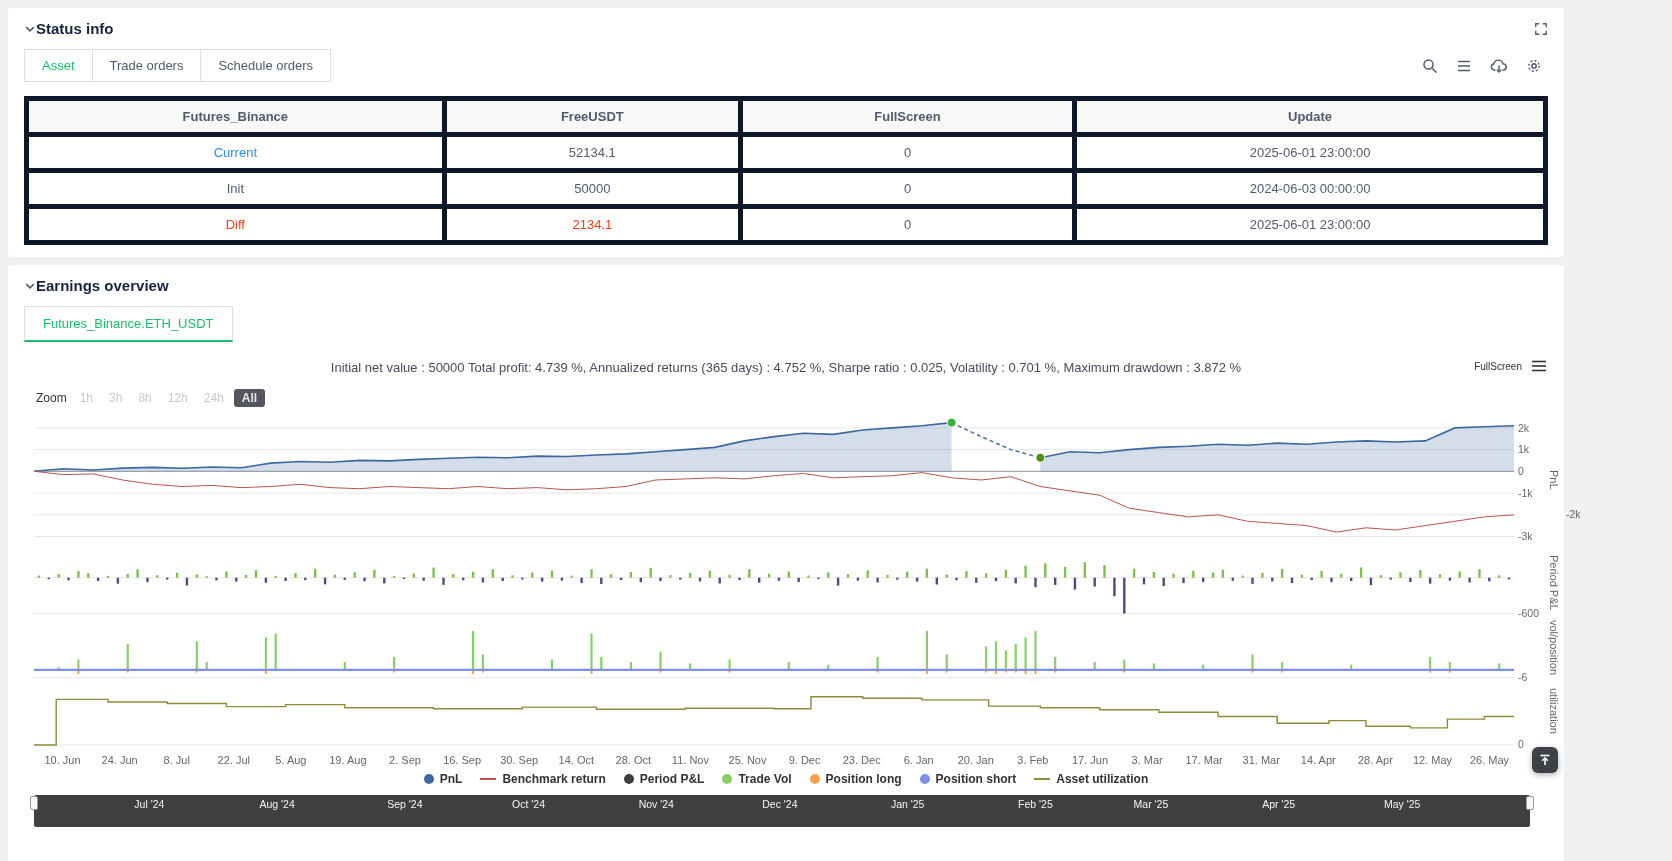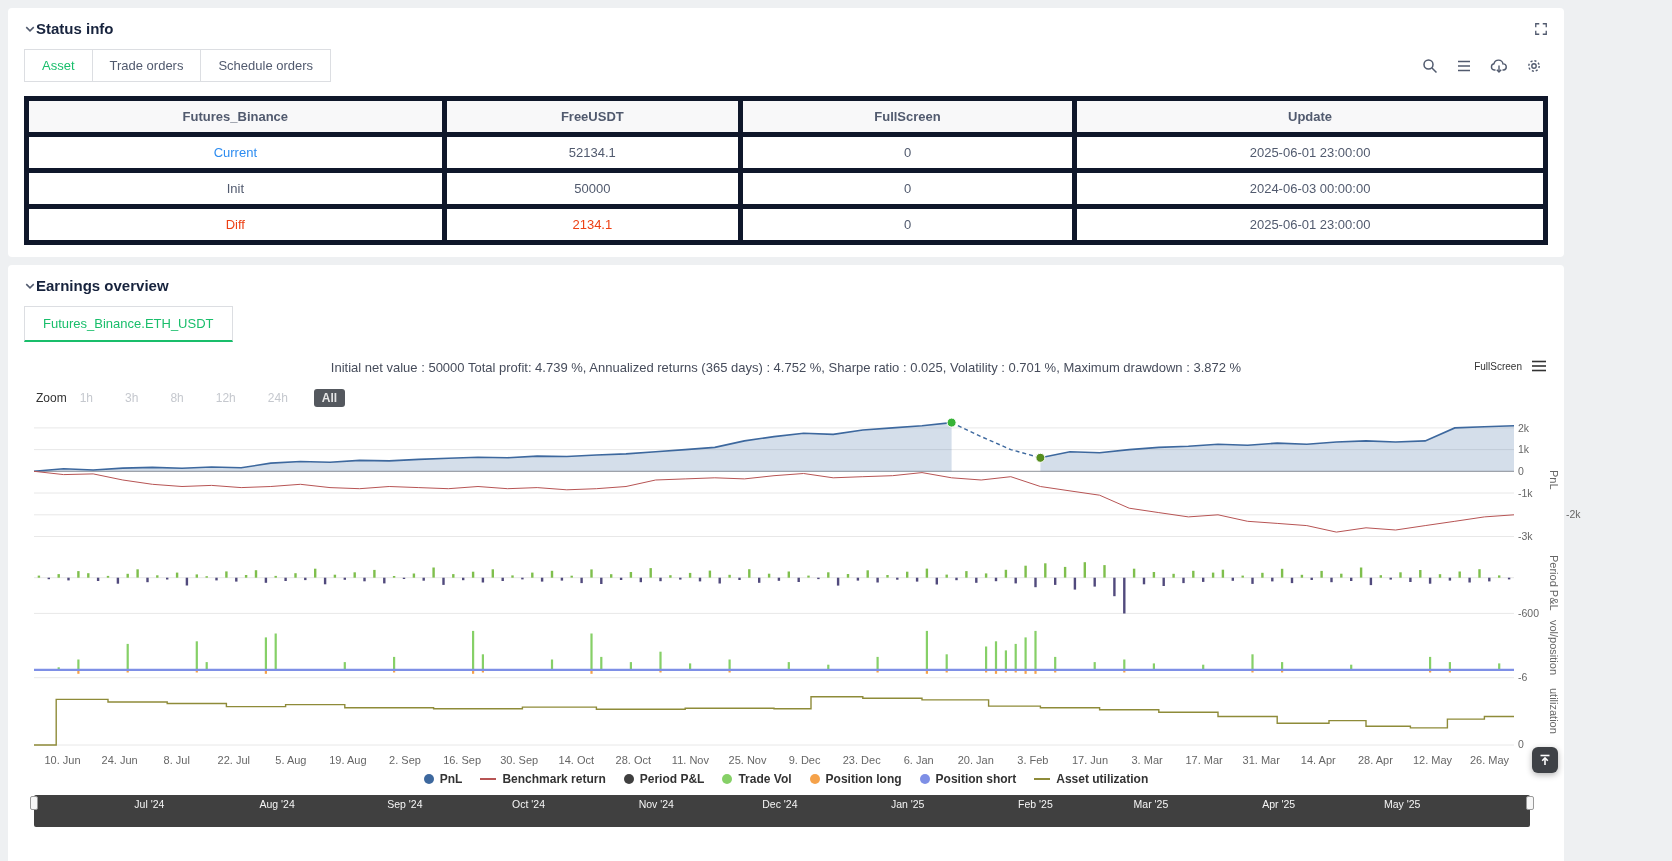--- a/index.html
+++ b/index.html
@@ -151,21 +151,21 @@
             <line x1="0" y1="1.5" x2="14" y2="1.5"></line>
             <line x1="0" y1="6" x2="14" y2="6"></line>
             <line x1="0" y1="10.5" x2="14" y2="10.5"></line>
           </svg>
       </span>
     </span>
   </div>
 
   <div class="zoom-row">
     <span>Zoom</span>
-    <span class="tabs" style="gap:20px;display:flex">
+    <span class="tabs" style="gap:4px;display:flex">
         <span class="zbtn">1h</span>
         <span class="zbtn">3h</span>
         <span class="zbtn">8h</span>
         <span class="zbtn">12h</span>
         <span class="zbtn">24h</span>
         <span class="zbtn active">All</span>
       </span>
   </div>
 
   <div class="chart-wrap">

